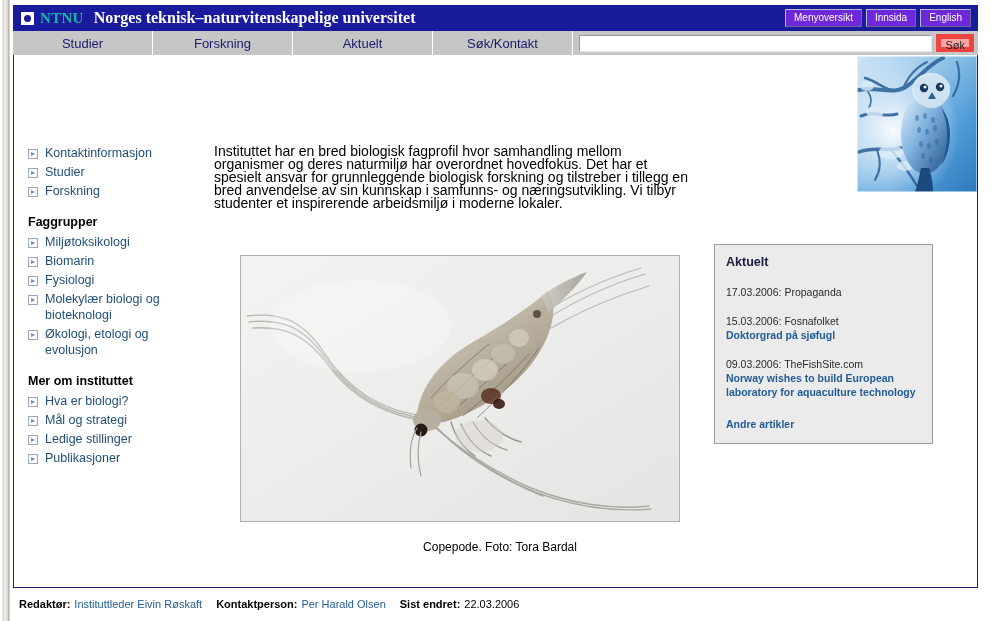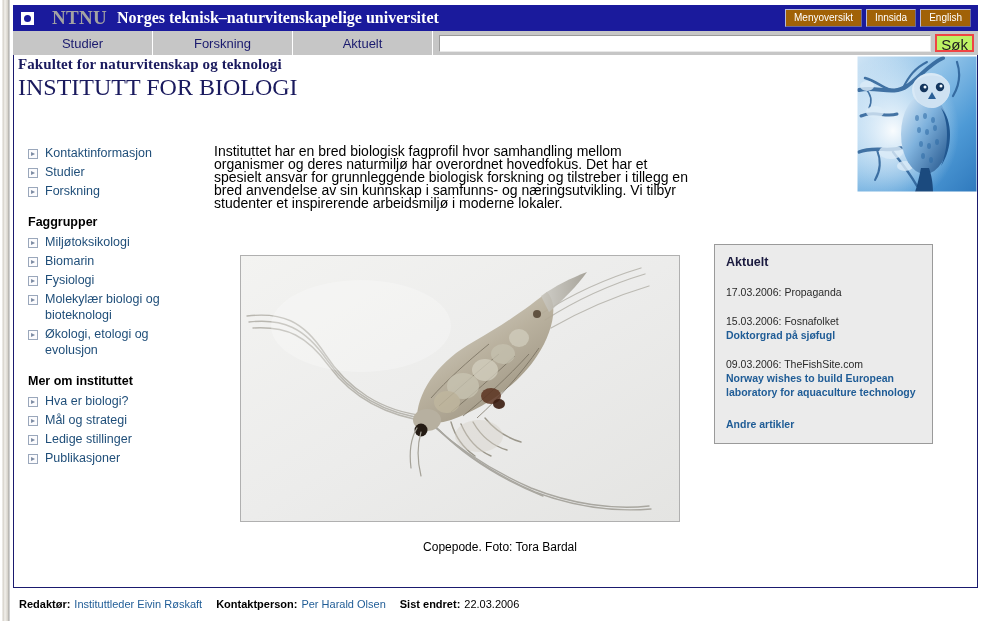--- a/index.html
+++ b/index.html
@@ -46,43 +46,42 @@
     flex: none;
   }
   #ntnu-logo::after {
     content: "";
     position: absolute; left: 3px; top: 3px;
     width: 7px; height: 7px;
     border-radius: 50%;
     background: #1a1a9c;
   }
   #ntnu-word {
-    color: #a3a3a3;
+    color: #14b8a6;
     font-family: "Liberation Serif", serif;
     font-weight: bold;
-    font-size: 19px;
+    font-size: 15px;
     letter-spacing: 0.3px;
     flex: none;
-    margin-left: 12px;
   }
   #site-title {
     color: #ffffff;
     font-family: "Liberation Serif", serif;
     font-weight: bold;
     font-size: 16px;
     margin-left: 10px;
     flex: none;
   }
   #topbar-right {
     margin-left: auto;
     display: flex; align-items: center;
     gap: 4px; padding-right: 7px;
   }
   .toplink {
-    background: #a16207;
+    background: #6d28d9;
     border: 1px solid #b9b9d8;
     border-right-color: #6a6a9a;
     border-bottom-color: #6a6a9a;
     color: #ffffff;
     font-size: 10px;
     padding: 2px 8px 3px 8px;
     line-height: 11px;
     white-space: nowrap;
     cursor: pointer;
   }
@@ -123,25 +122,25 @@
     border-right-color: #e8e8e8;
     border-bottom-color: #e8e8e8;
     background: #ffffff;
     font-family: "Liberation Sans", sans-serif;
     font-size: 11px;
     padding: 0 3px;
     min-width: 0;
   }
   #search-btn {
     height: 18px;
-    border: 2px solid #ef4444;
-    background: #bef264;
+    border: 5px solid #ef4444;
+    background: #fca5a5;
     color: #202020;
     font-family: "Liberation Sans", sans-serif;
-    font-size: 15px;
+    font-size: 11px;
     padding: 0 4px;
     cursor: pointer;
     flex: none;
   }
 
   
   #heading {
     position: absolute; left: 14px; top: 56px;
     width: 830px;
     padding-left: 4px;
@@ -293,30 +292,27 @@
       <div class="toplink">Menyoversikt</div>
       <div class="toplink">Innsida</div>
       <div class="toplink">English</div>
     </div>
   </div>
 
   <div id="tabbar">
     <div class="tab">Studier</div>
     <div class="tab">Forskning</div>
     <div class="tab">Aktuelt</div>
+    <div class="tab">Søk/Kontakt</div>
     <div id="search-cell">
       <input id="search-input" type="text" placeholder="" style="">
       <button id="search-btn">Søk</button>
     </div>
   </div>
 
-  <div id="heading">
-    <div id="faculty">Fakultet for naturvitenskap og teknologi</div>
-    <div id="institute">INSTITUTT FOR BIOLOGI</div>
-  </div>
 
   <div id="owl-banner">
     <svg width="120" height="136" viewBox="0 0 120 136" preserveAspectRatio="none">
       <defs>
         <linearGradient id="skyG" x1="0" y1="0" x2="1" y2="1">
           <stop offset="0%" stop-color="#cfe4f5"></stop>
           <stop offset="40%" stop-color="#8fc2e8"></stop>
           <stop offset="70%" stop-color="#4e9ad6"></stop>
           <stop offset="100%" stop-color="#2f79bd"></stop>
         </linearGradient>

